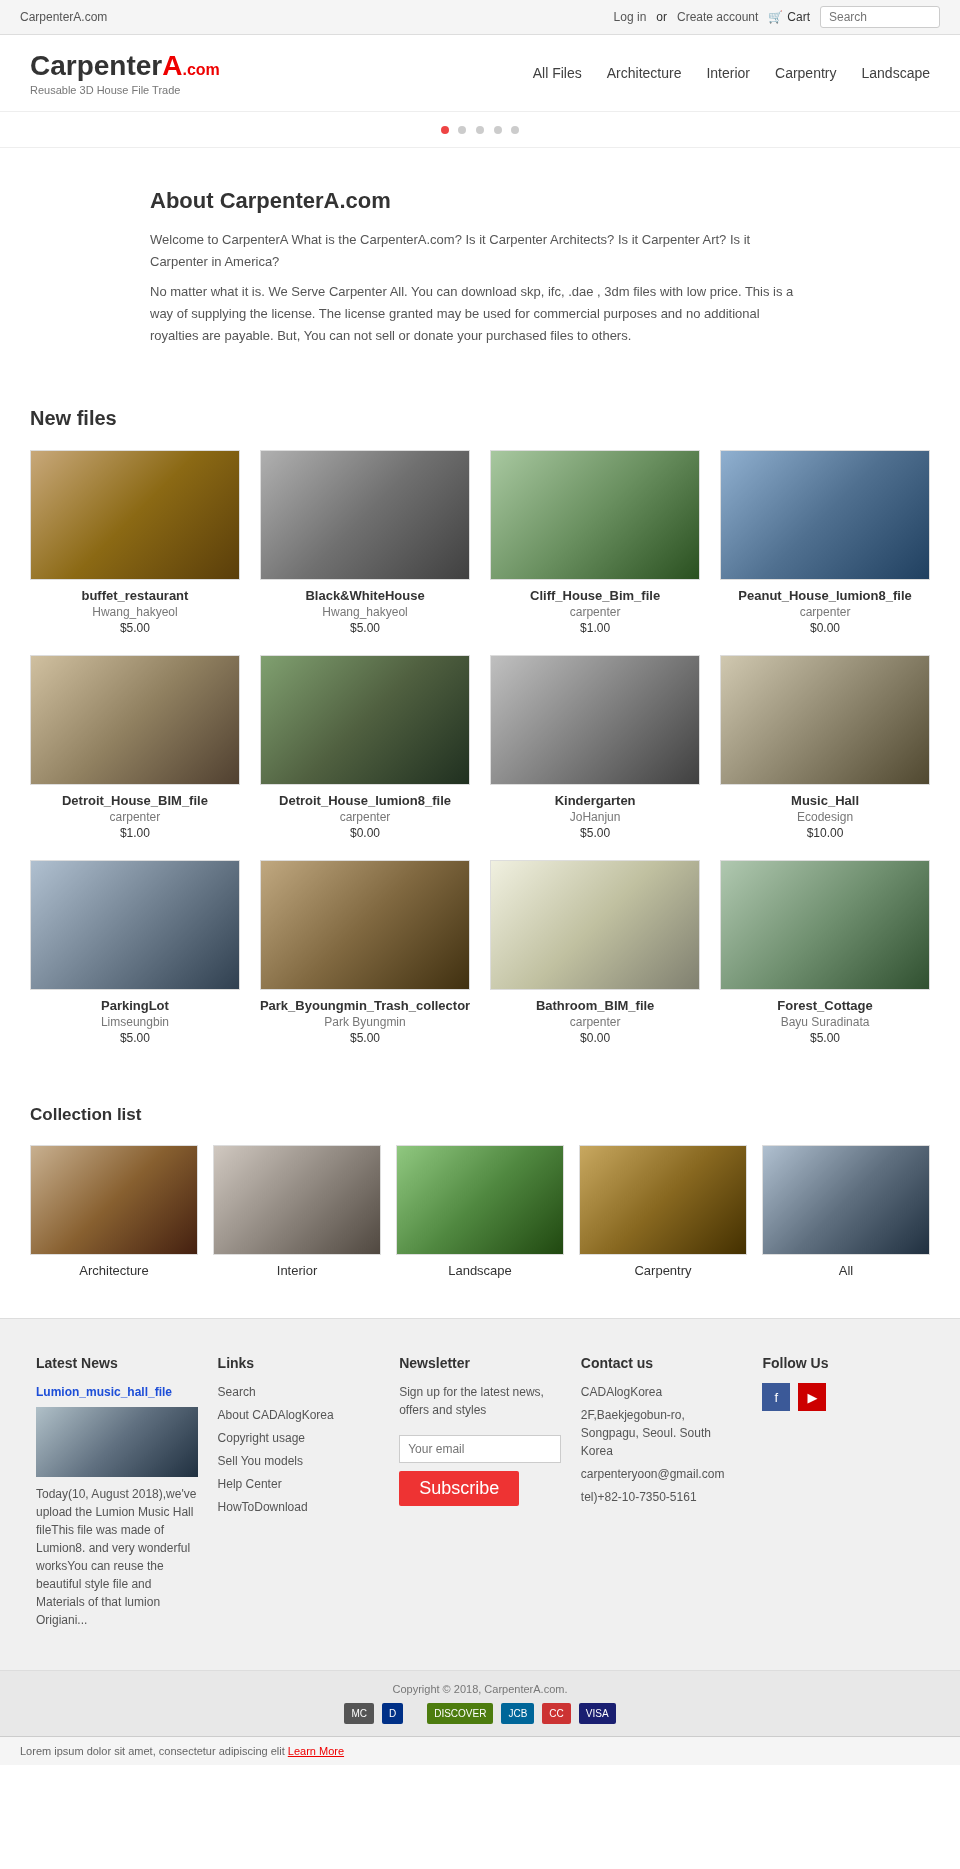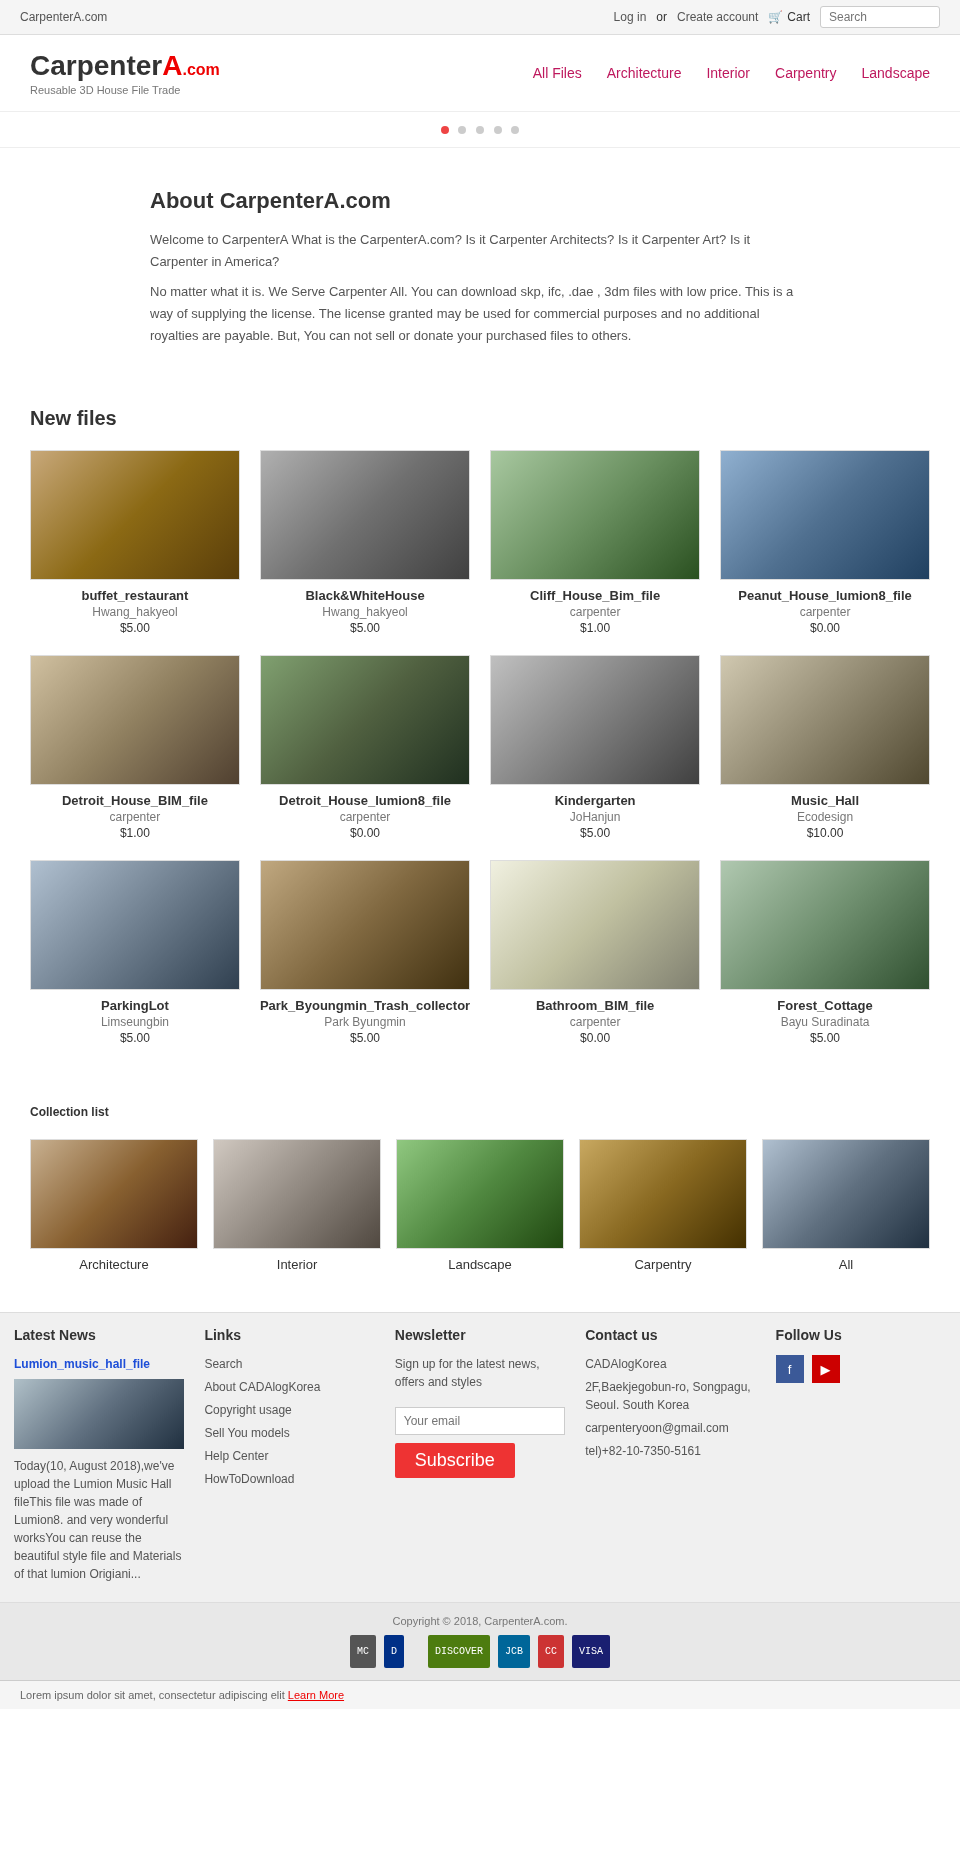--- a/index.html
+++ b/index.html
@@ -34,21 +34,21 @@
       align-items: center;
       padding: 15px 30px;
       border-bottom: 1px solid #eee;
     }
     .logo-area {}
     .logo-text { font-size: 28px; font-weight: bold; color: #333; }
     .logo-text span { color: #e00; }
     .logo-com { font-size: 16px; color: #333; }
     .logo-tagline { font-size: 11px; color: #777; margin-top: 2px; }
     .nav { display: flex; gap: 25px; align-items: center; }
-    .nav a { text-decoration: none; color: #be185d; font-size: 14px; }
+    .nav a { text-decoration: none; color: #404040; font-size: 14px; }
 
     
     .slider-dots {
       text-align: center;
       padding: 10px 0;
       border-bottom: 1px solid #eee;
     }
     .dot {
       display: inline-block;
       width: 8px; height: 8px;
@@ -106,21 +106,21 @@
     .img-park-trash { background: linear-gradient(135deg, #c0a880 0%, #806840 50%, #403010 100%); }
     .img-bathroom { background: linear-gradient(135deg, #f0f0e0 0%, #c0c0a0 50%, #808070 100%); }
     .img-forest { background: linear-gradient(135deg, #b0c8b0 0%, #709070 50%, #305030 100%); }
 
     .product-name { font-size: 13px; font-weight: bold; margin-top: 8px; color: #333; }
     .product-author { font-size: 12px; color: #777; margin-top: 2px; }
     .product-price { font-size: 12px; color: #333; margin-top: 2px; }
 
     
     .collection-section { padding: 20px 30px 40px; }
-    .collection-section h2 { font-size: 12px; margin-bottom: 20px; color: #333; }
+    .collection-section h2 { font-size: 17px; margin-bottom: 20px; color: #333; }
     .collection-grid {
       display: grid;
       grid-template-columns: repeat(5, 1fr);
       gap: 15px;
     }
     .collection-card { text-align: center; cursor: pointer; }
     .collection-img {
       width: 100%;
       height: 110px;
       border: 1px solid #ddd;
@@ -130,21 +130,21 @@
     .col-interior { background: linear-gradient(135deg, #d0c8c0 0%, #908880 50%, #504840 100%); }
     .col-landscape { background: linear-gradient(135deg, #90c880 0%, #508840 50%, #204810 100%); }
     .col-carpentry { background: linear-gradient(135deg, #c8a860 0%, #886820 50%, #443000 100%); }
     .col-all { background: linear-gradient(135deg, #b0c0d0 0%, #607080 50%, #203040 100%); }
     .collection-label { font-size: 13px; color: #333; margin-top: 8px; }
 
     
     .footer {
       background: #f0f0f0;
       border-top: 1px solid #ddd;
-      padding: 14px;
+      padding: 36px;
       display: grid;
       grid-template-columns: 1fr 1fr 1fr 1fr 1fr;
       gap: 20px;
     }
     .footer-col h3 { font-size: 14px; font-weight: bold; margin-bottom: 12px; color: #333; }
     .footer-col p, .footer-col a { font-size: 12px; color: #555; text-decoration: none; display: block; margin-bottom: 5px; line-height: 1.5; }
 
     .news-img {
       width: 100%;
       height: 70px;
@@ -190,23 +190,22 @@
       padding: 12px;
       font-size: 11px;
       color: #777;
       border-top: 1px solid #ddd;
     }
     .payment-icons { display: flex; justify-content: center; gap: 8px; margin-top: 8px; }
     .pay-icon {
       background: #555;
       color: #fff;
       font-size: 10px;
-      padding: 11px 7px;
+      padding: 5px 7px;
       border-radius: 2px;
-      font-family: Liberation Mono, monospace;
     }
 
     
     .bottom-bar {
       background: #f5f5f5;
       border-top: 1px solid #ccc;
       padding: 8px 20px;
       font-size: 11px;
       color: #666;
     }

